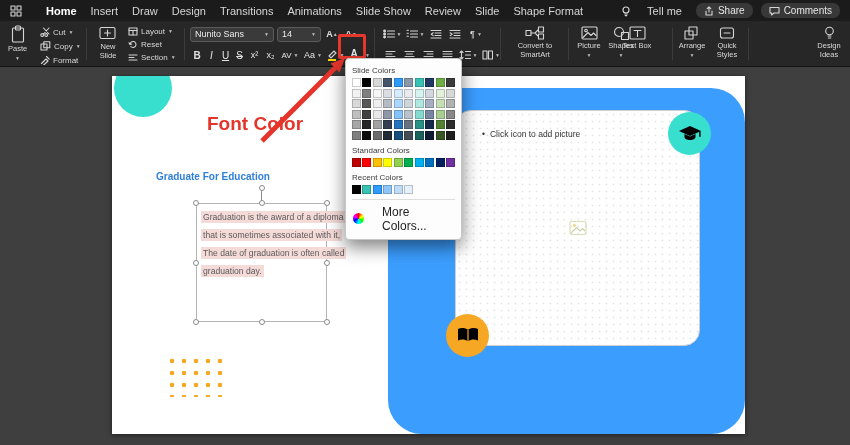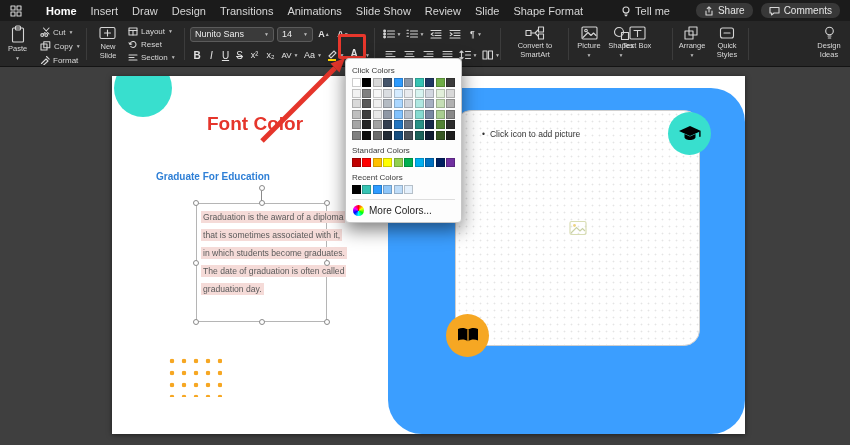--- a/index.html
+++ b/index.html
@@ -4,21 +4,21 @@
 <style>
   *{margin:0;padding:0;box-sizing:border-box}
   html,body{width:850px;height:445px}
   body{position:relative;overflow:hidden;background:#3f3f3f;font-family:"Liberation Sans",sans-serif}
   svg.ic{stroke:#d6d6d6;fill:none;stroke-width:1.1;stroke-linecap:round;stroke-linejoin:round;flex:none}
   
   .menubar{position:absolute;left:0;top:0;width:850px;height:21px;background:#1b1b1b;display:flex;align-items:center;padding:0 10px;color:#d6d6d6;font-size:11px;gap:12px;z-index:10}
   .tabs{display:flex;gap:14px;margin-left:12px}
   .tab{cursor:default;white-space:nowrap}
   .tab.active{color:#fff;font-weight:bold}
-  .tellme{margin-left:26px;display:flex;align-items:flex-end;gap:4px;color:#d6d6d6}
+  .tellme{margin-left:26px;display:flex;align-items:flex-end;gap:16px;color:#d6d6d6}
   .menu-right{margin-left:auto;display:flex;gap:8px;align-items:center}
   .pill{display:flex;align-items:center;gap:4px;background:#383838;border-radius:7px;padding:2px 8px;font-size:10px;color:#e6e6e6}
   
   .ribbon{position:absolute;left:0;top:21px;width:850px;height:46px;background:#272727;border-bottom:1px solid #141414;z-index:10}
   .rb{position:absolute}
   .bigbtn{display:flex;flex-direction:column;align-items:center;gap:2px;color:#d9d9d9;font-size:7.5px;text-align:center;line-height:1.15}
   .sm{display:flex;align-items:center;gap:3px;color:#d9d9d9;font-size:8px;white-space:nowrap}
   .combo{background:#3a3a3a;border:1px solid #5b5b5b;border-radius:3px;color:#ececec;font-size:9px;display:flex;align-items:center;justify-content:space-between;padding:0 4px;height:15px}
   .caret{font-size:5px;color:#bdbdbd;line-height:1}
   .tbtn{height:16px;display:flex;align-items:center;justify-content:center;color:#e2e2e2;font-size:10px;border-radius:2px;flex:none}
@@ -46,21 +46,21 @@
   
   .ann-label{position:absolute;left:207px;top:113px;font-size:19px;font-weight:bold;z-index:47}
   .ann-arrow{position:absolute;inset:0;z-index:47;pointer-events:none}
   
   .color-panel{position:absolute;left:345px;top:58px;width:117px;background:#fdfdfd;border:1px solid #c6c6c6;border-radius:4px;box-shadow:0 7px 18px rgba(0,0,0,.5);z-index:60;padding:5px 6px 4px}
   .cp-title{font-size:8px;color:#3a3a3a;margin:2px 0 3px}
   .swrow{display:flex;gap:1.6px}
   .sw{width:8.9px;height:8.9px;border:.5px solid rgba(0,0,0,.2);flex:none}
   .theme-variants{margin-top:2px;display:flex;flex-direction:column;gap:1.6px}
   .cp-divider{height:1px;background:#ddd;margin:5px 0 3px}
-  .cp-more{display:flex;align-items:center;gap:5px;font-size:10px;color:#1e1e1e;padding:2px 0 2px 1px}
+  .cp-more{display:flex;align-items:center;gap:18px;font-size:12px;color:#1e1e1e;padding:2px 0 2px 1px}
   .wheel{width:11px;height:11px;border-radius:50%;background:conic-gradient(red,yellow,lime,cyan,blue,magenta,red);flex:none}
 </style>
 </head>
 <body>
 
 <div class="menubar">
   <svg class="ic" width="12" height="12">
       <rect x="1" y="1" width="4" height="4"></rect>
       <rect x="7" y="1" width="4" height="4"></rect>
       <rect x="1" y="7" width="4" height="4"></rect>
@@ -169,21 +169,21 @@
         <span class="caret">▼</span>
     </div>
   </div>
   <div class="vd" style="left:184px"></div>
 
   <div class="rb" style="left:190px;top:5px;display:flex;gap:3px;align-items:center">
     <div class="combo" style="width:84px">
       <span>Nunito Sans</span>
         <span class="caret">▼</span>
     </div>
-    <div class="combo" style="width:36px">
+    <div class="combo" style="width:44px">
       <span>14</span>
         <span class="caret">▼</span>
     </div>
     <div class="tbtn" style="width:16px;font-size:9px;font-weight:bold">
         <span>A</span>
         <span class="caret" style="font-size:5px">▲</span>
       </div>
     <div class="tbtn" style="width:16px;font-size:9px;font-weight:bold">
         <span>A</span>
         <span class="caret">▼</span>
@@ -365,21 +365,20 @@
 
 <div class="workspace">
   <div class="slide">
     <div class="circle-tl" style="background: rgb(56, 223, 206);"></div>
     <div class="slide-subtitle">Graduate For Education</div>
 
     <div class="tbwrap">
       <div class="textbox">
           <div class="bline"><span class="hl" style="background: rgb(245, 219, 216);">Graduation is the award of a diploma</span></div>
           <div class="bline"><span class="hl" style="background: rgb(245, 219, 216);">that is sometimes associated with it,</span></div>
-          <div class="bline"><span class="hl" style="background: rgb(245, 219, 216);">in which students become graduates.</span></div>
           <div class="bline"><span class="hl" style="background: rgb(245, 219, 216);">The date of graduation is often called</span></div>
           <div class="bline"><span class="hl" style="background: rgb(245, 219, 216);">graduation day.</span></div>
         </div>
       <div class="rot-stem"></div>
       <div class="h" style="left:calc(50% - 3px);top:-18px"></div>
       <div class="h" style="left:-3px;top:-3px"></div>
       <div class="h" style="left:calc(50% - 3px);top:-3px"></div>
       <div class="h" style="right:-3px;top:-3px"></div>
       <div class="h" style="left:-3px;top:calc(50% - 3px)"></div>
       <div class="h" style="right:-3px;top:calc(50% - 3px)"></div>
@@ -420,21 +419,21 @@
 </div>
 
 <div class="ann-label" style="color: rgb(229, 53, 43);">Font Color</div>
 <svg class="ann-arrow" width="850" height="445">
   <line x1="262" y1="141" x2="335" y2="68" stroke="#E5352B" stroke-width="5"></line>
   <polygon points="345,58 339.5,72.5 330.5,63.5" fill="#E5352B"></polygon>
 </svg>
 <div class="redbox"></div>
 
 <div class="color-panel">
-  <div class="cp-title">Click Colors</div>
+  <div class="cp-title">Slide Colors</div>
   <div class="swrow">
       <div class="sw" style="background: rgb(255, 255, 255);"></div>
       <div class="sw" style="background: rgb(0, 0, 0);"></div>
       <div class="sw" style="background: rgb(216, 216, 216);"></div>
       <div class="sw" style="background: rgb(68, 84, 106);"></div>
       <div class="sw" style="background: rgb(46, 155, 255);"></div>
       <div class="sw" style="background: rgb(138, 151, 168);"></div>
       <div class="sw" style="background: rgb(54, 195, 179);"></div>
       <div class="sw" style="background: rgb(31, 56, 100);"></div>
       <div class="sw" style="background: rgb(111, 173, 71);"></div>

